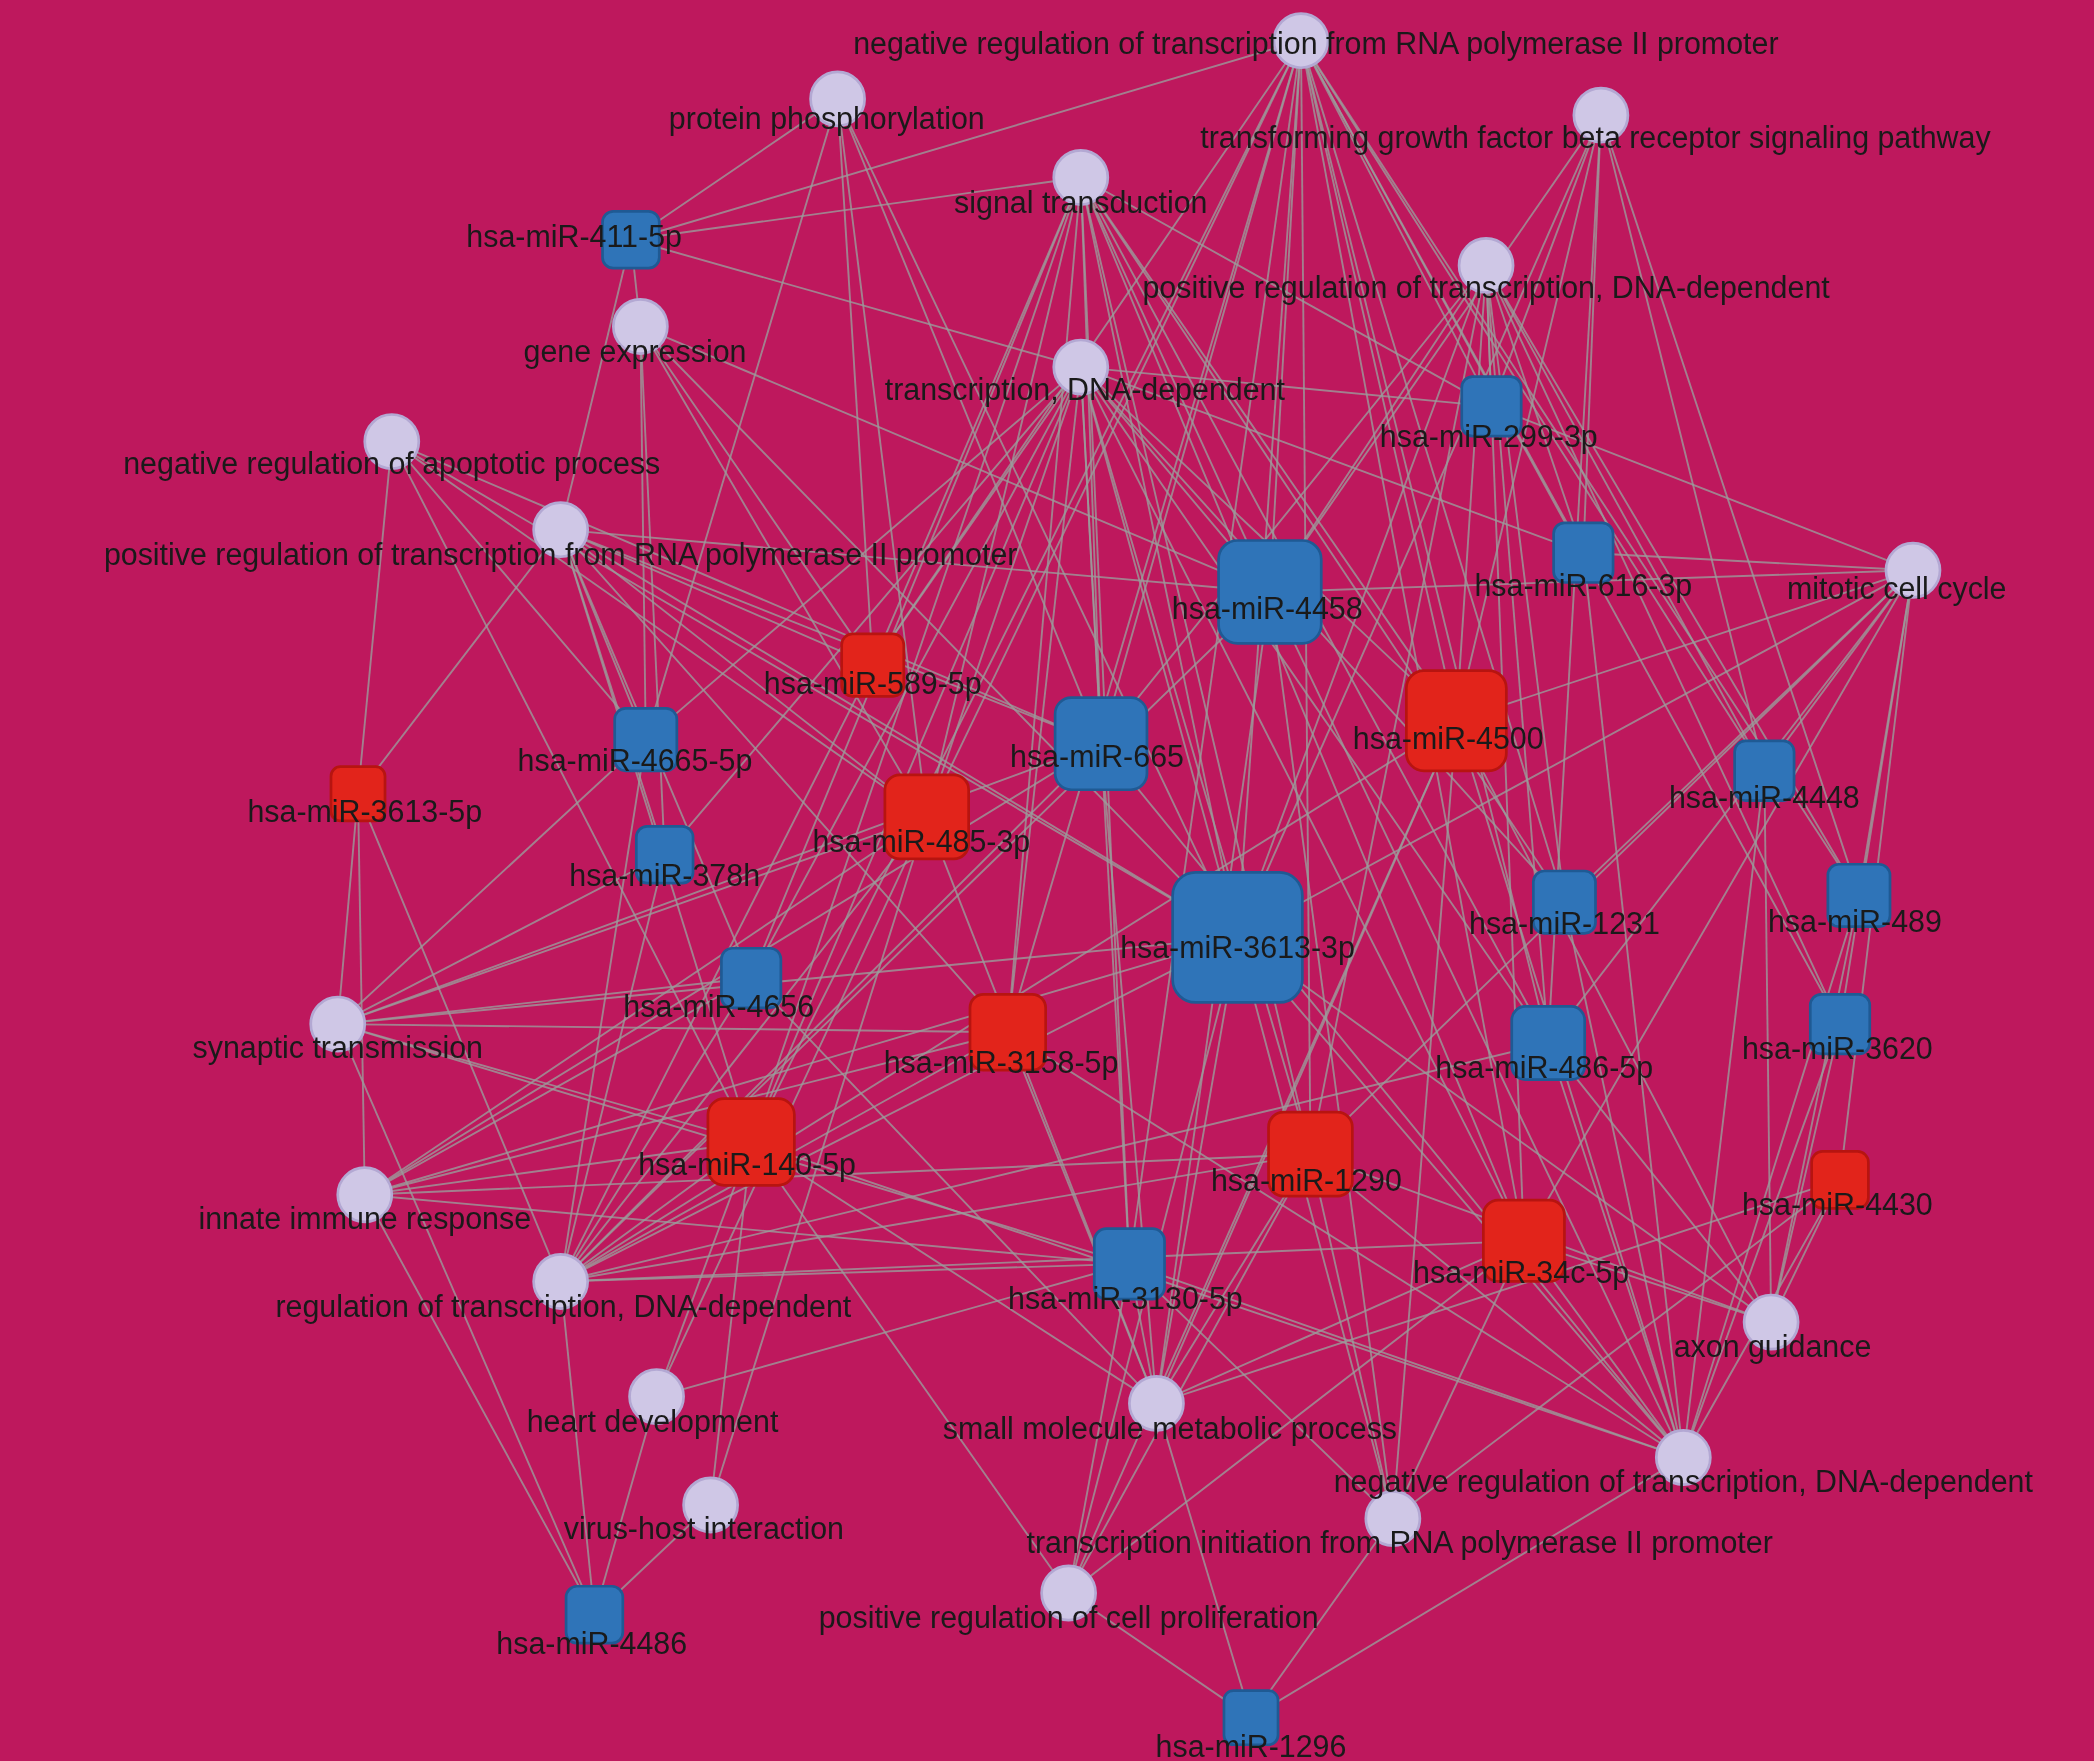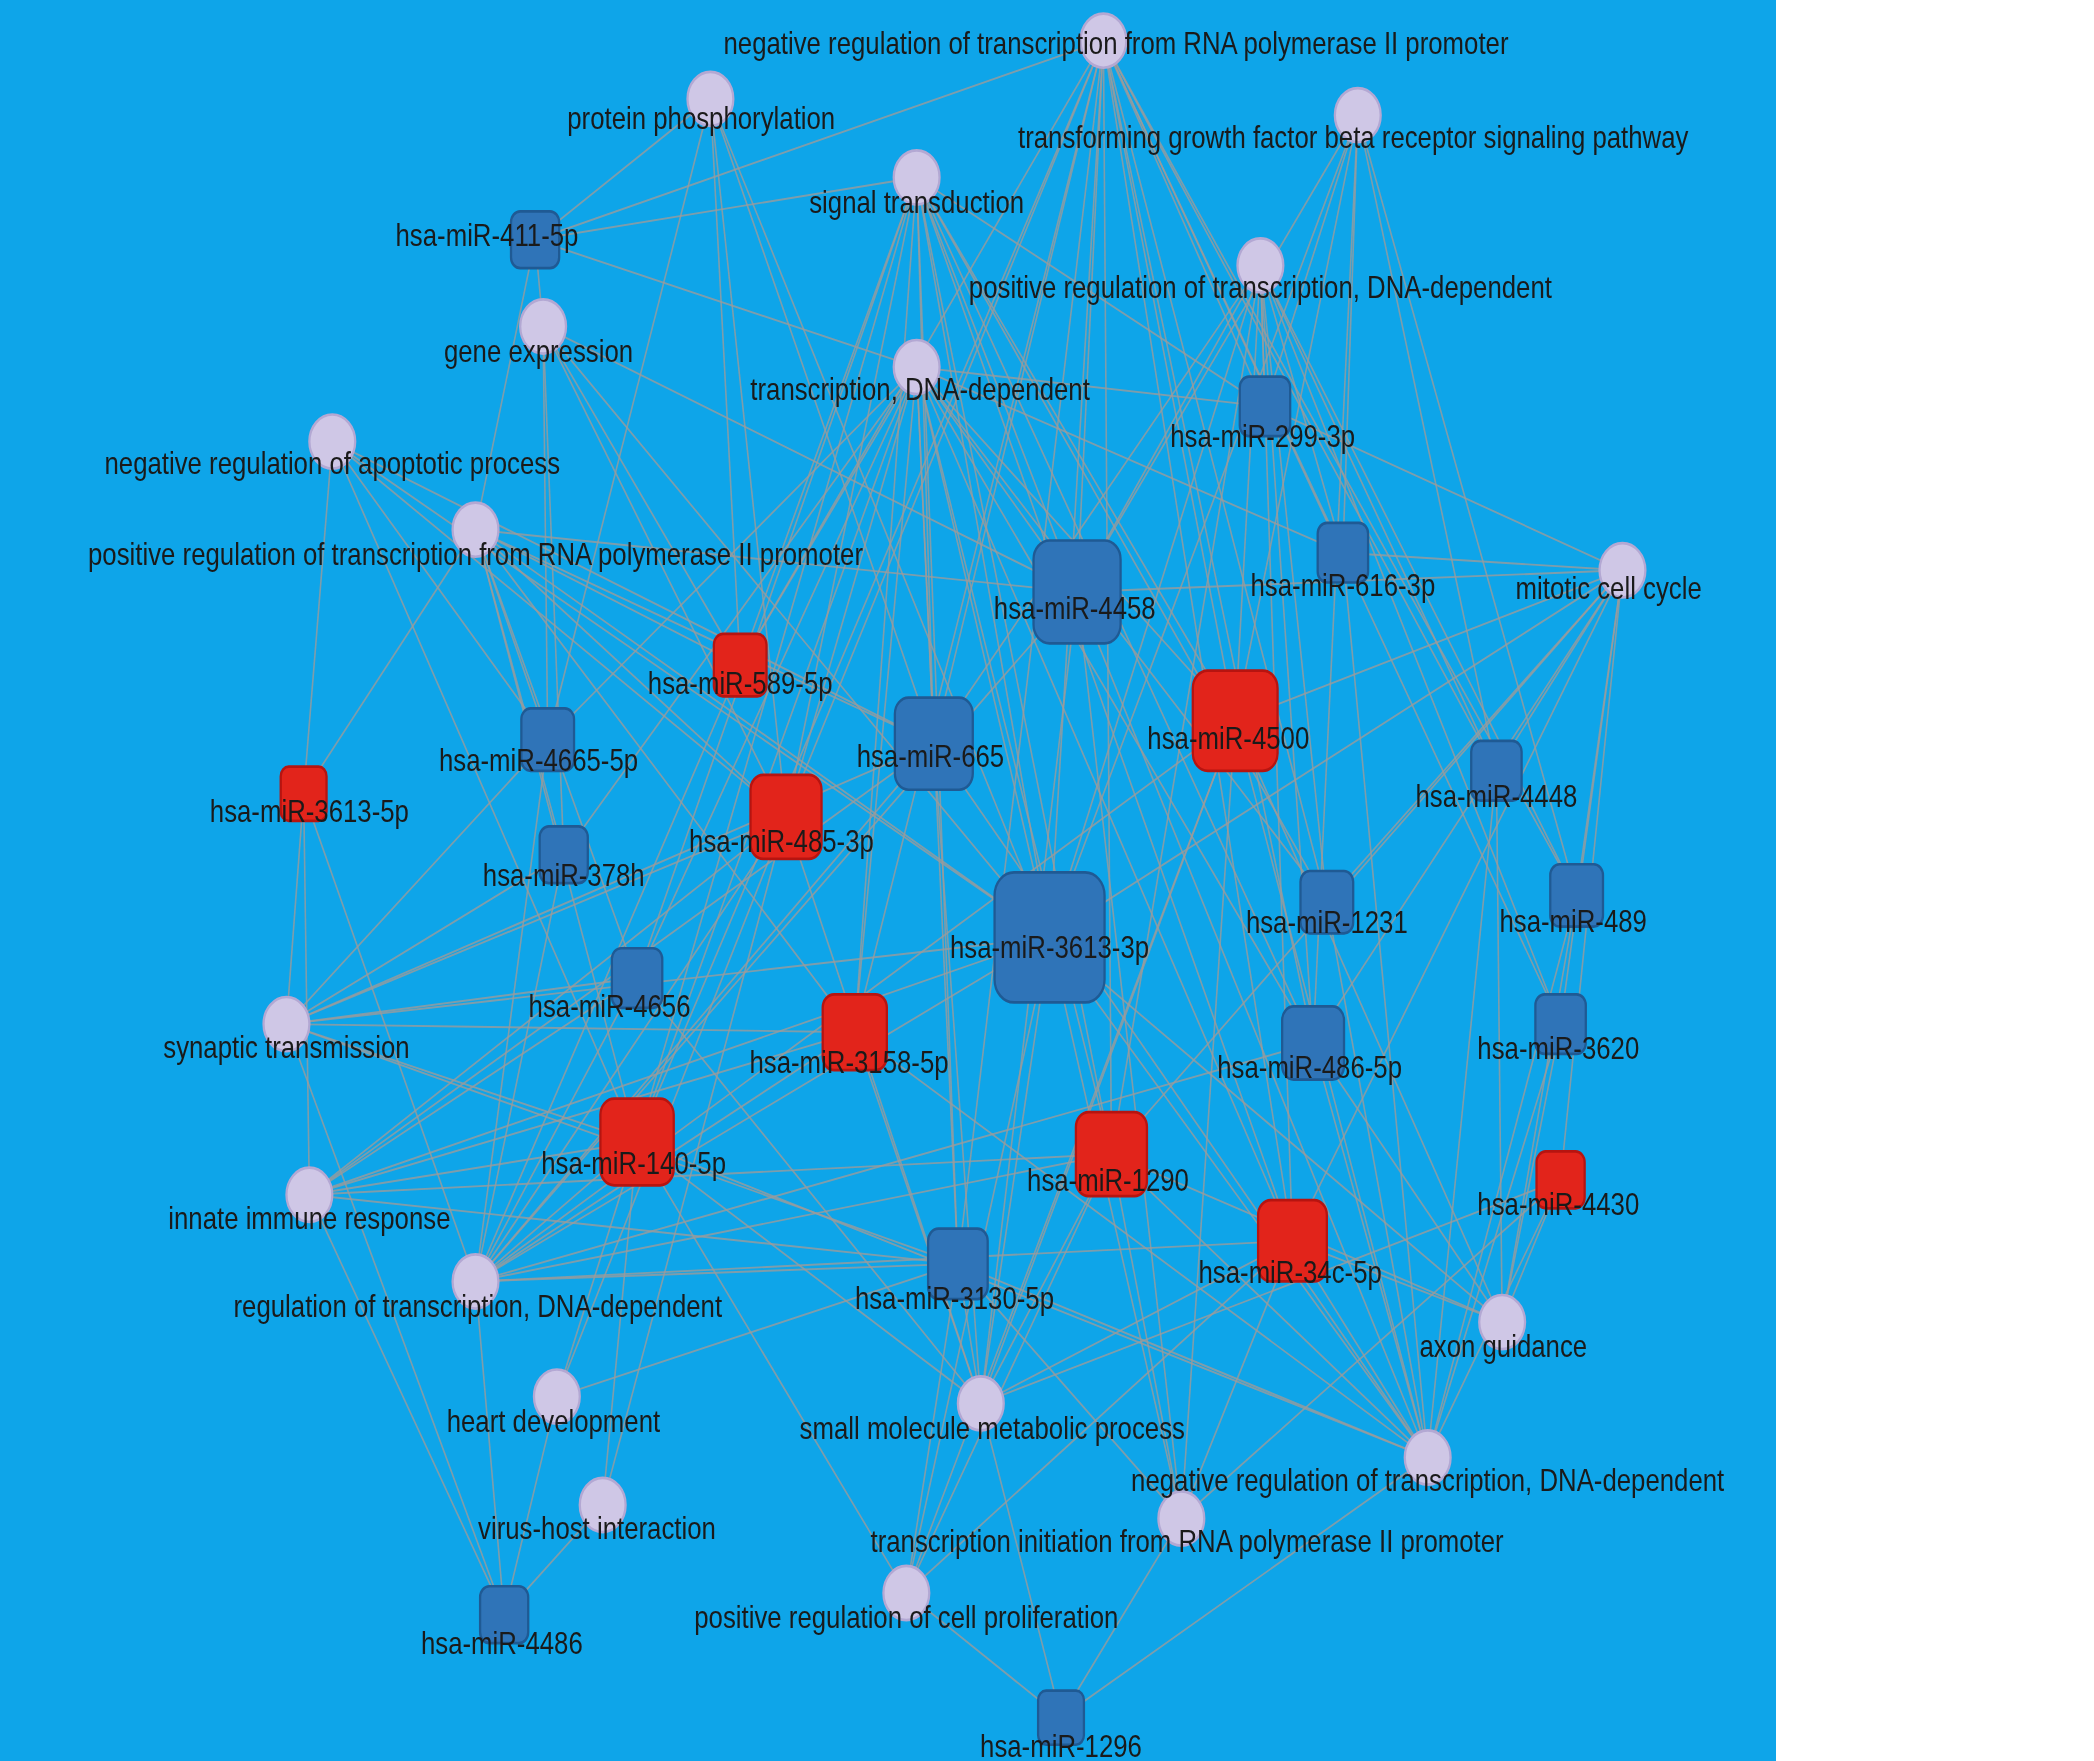--- a/index.html
+++ b/index.html
@@ -7,23 +7,23 @@
     padding: 0;
     background: #ffffff;
   }
   body {
     width: 2094px;
     height: 1761px;
     font-family: "Liberation Sans", sans-serif;
     overflow: hidden;
   }
   #figure-wrap {
-    width: 1776px;
+    width: 2094px;
     height: 1761px;
-    background: #0ea5e9;
+    background: #be185d;
   }
   #network-svg {
     display: block;
     width: 100%;
     height: 100%;
   }
   .node-label {
     font-family: "Liberation Sans", sans-serif;
     font-size: 22.5px;
     font-weight: 400;

